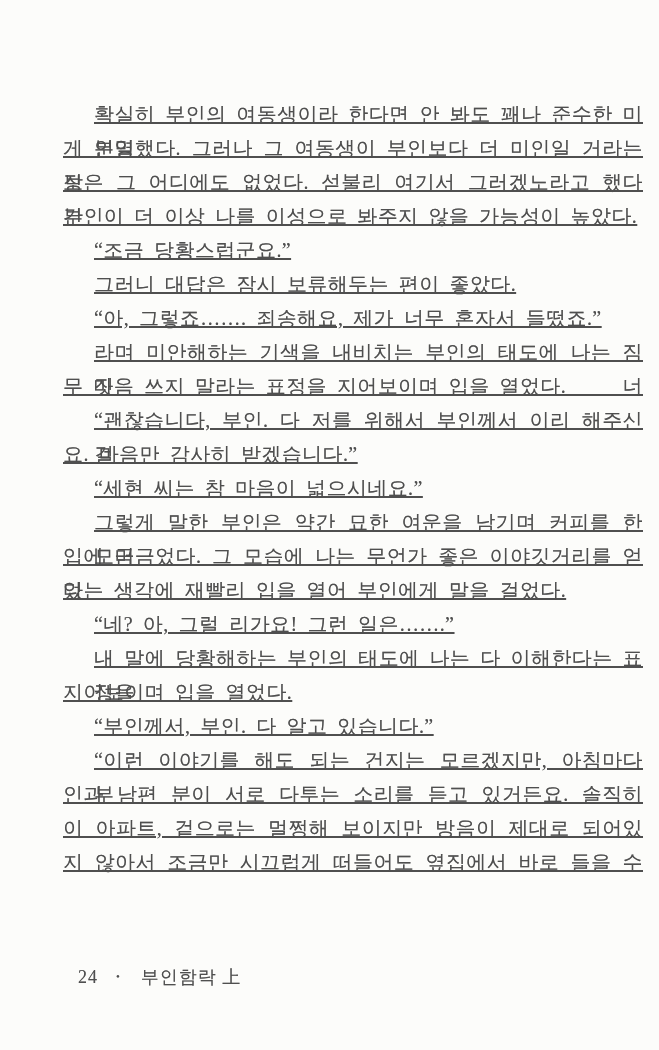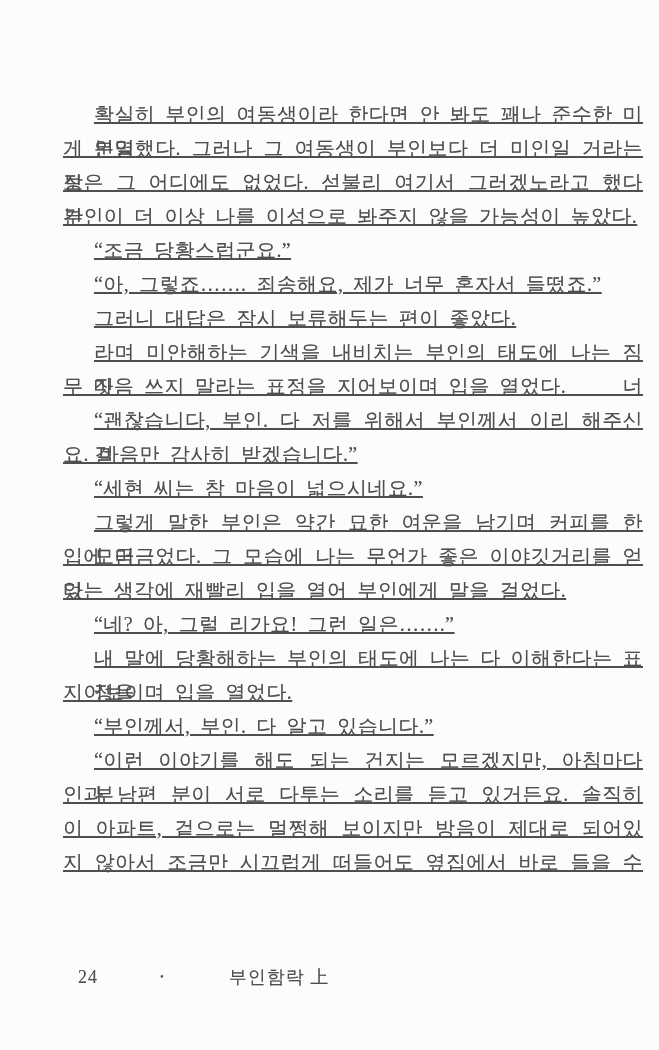--- a/index.html
+++ b/index.html
@@ -42,21 +42,20 @@
   }
   .footer {
     position: absolute;
     left: 78px;
     top: 965px;
     display: flex;
     align-items: center;
     font-size: 18px;
     letter-spacing: 1px;
     text-shadow: 0 0 0.5px rgba(90,90,90,0.5);
-    gap: 44px;
   }
   .footer .page-number {
     margin-right: 18px;
   }
   .footer .bullet {
     font-size: 11px;
     margin-right: 20px;
     transform: translateY(-1px);
   }
 </style>
@@ -65,22 +64,22 @@
 
 <div class="page">
 
   <div class="text-block">
 
   <div class="line indent justify">확실히 부인의 여동생이라 한다면 안 봐도 꽤나 준수한 미인일</div>
       <div class="line justify">게 분명했다. 그러나 그 여동생이 부인보다 더 미인일 거라는 보</div>
       <div class="line justify">장은 그 어디에도 없었다. 섣불리 여기서 그러겠노라고 했다간</div>
       <div class="line">부인이 더 이상 나를 이성으로 봐주지 않을 가능성이 높았다.</div>
       <div class="line indent">“조금 당황스럽군요.”</div>
+      <div class="line indent">그러니 대답은 잠시 보류해두는 편이 좋았다.</div>
       <div class="line indent">“아, 그렇죠……. 죄송해요, 제가 너무 혼자서 들떴죠.”</div>
-      <div class="line indent">그러니 대답은 잠시 보류해두는 편이 좋았다.</div>
       <div class="line indent justify">라며 미안해하는 기색을 내비치는 부인의 태도에 나는 짐짓 너</div>
       <div class="line">무 마음 쓰지 말라는 표정을 지어보이며 입을 열었다.</div>
       <div class="line indent justify">“괜찮습니다, 부인. 다 저를 위해서 부인께서 이리 해주신 걸</div>
       <div class="line">요. 마음만 감사히 받겠습니다.”</div>
       <div class="line indent">“세현 씨는 참 마음이 넓으시네요.”</div>
       <div class="line indent justify">그렇게 말한 부인은 약간 묘한 여운을 남기며 커피를 한 모금</div>
       <div class="line justify">입에 머금었다. 그 모습에 나는 무언가 좋은 이야깃거리를 얻었</div>
       <div class="line">다는 생각에 재빨리 입을 열어 부인에게 말을 걸었다.</div>
       <div class="line indent">“네? 아, 그럴 리가요! 그런 일은…….”</div>
       <div class="line indent justify">내 말에 당황해하는 부인의 태도에 나는 다 이해한다는 표정을</div>

